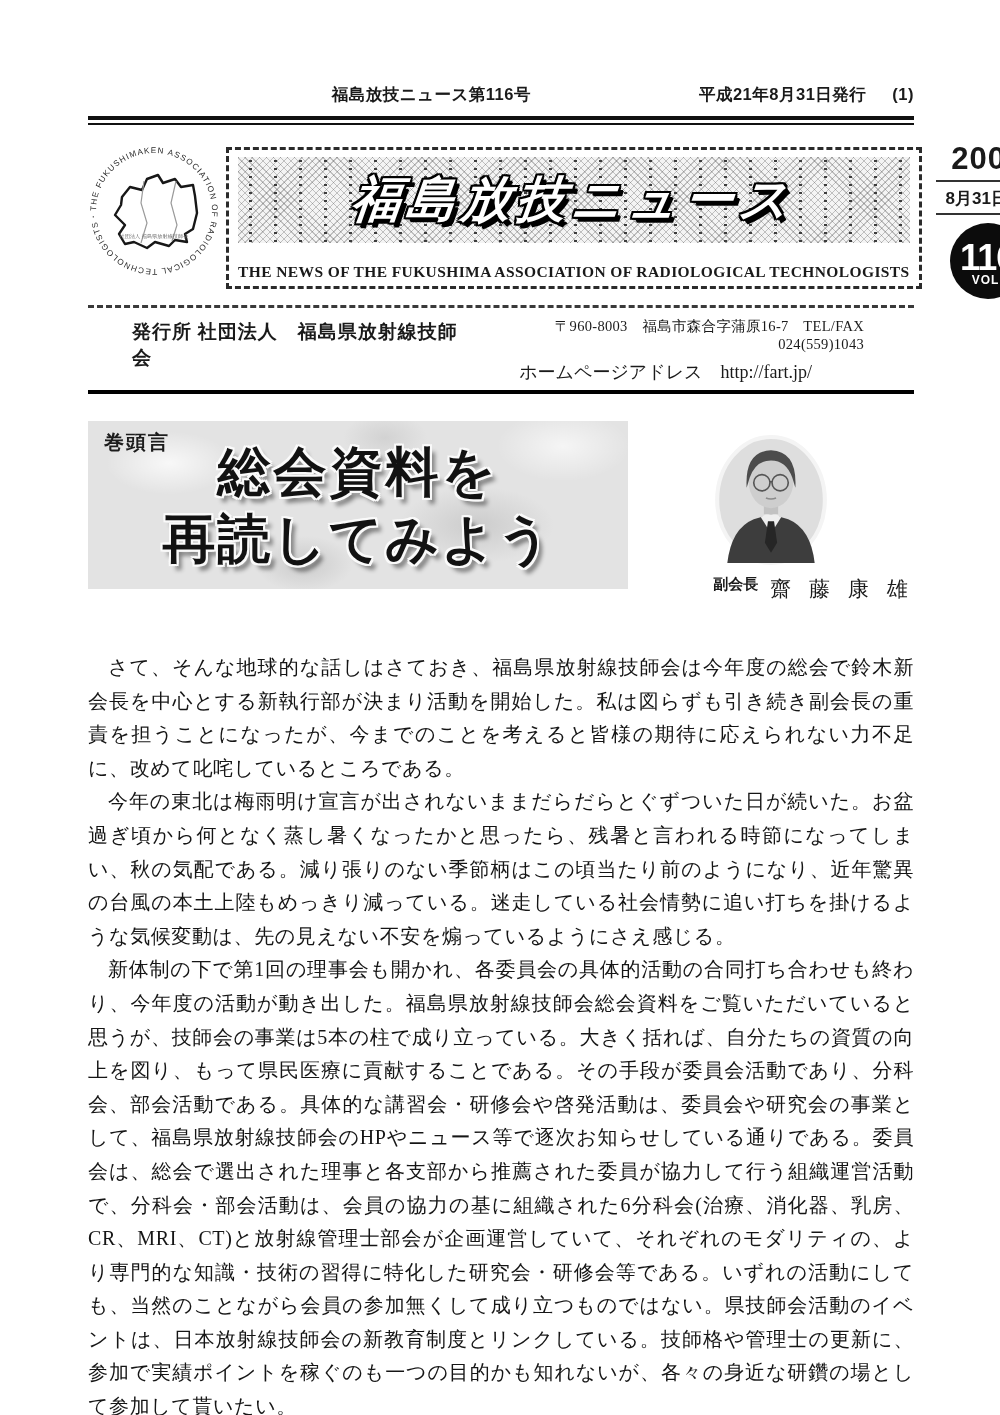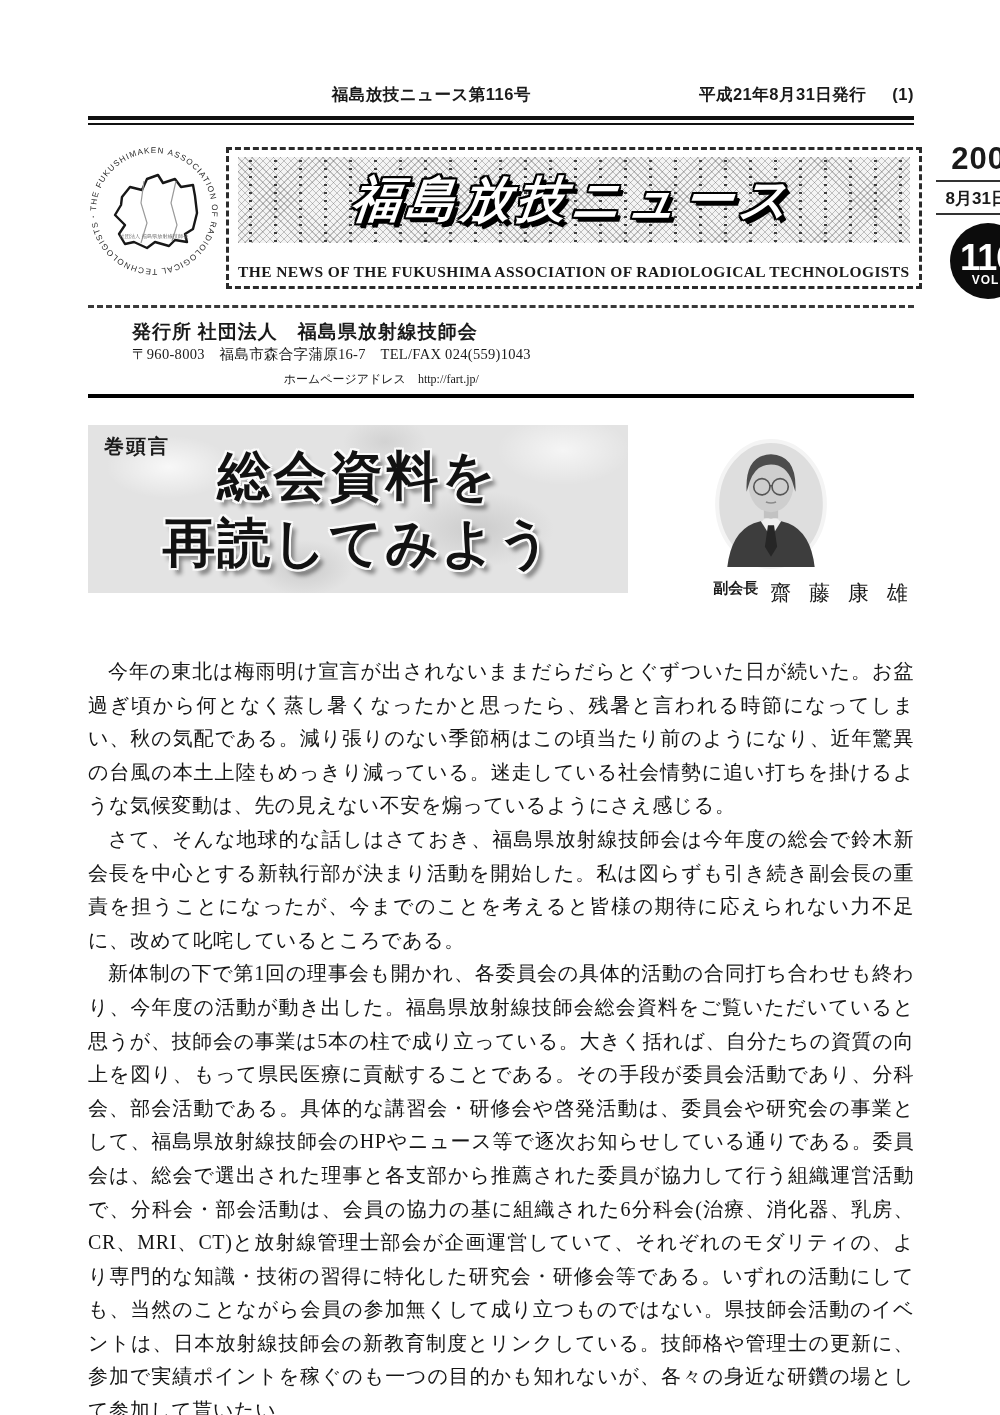--- a/index.html
+++ b/index.html
@@ -81,26 +81,25 @@
   }
   .vol-number { font-size: 36px; font-weight: 900; letter-spacing: -1px; line-height: 1; margin-top: 4px; }
   .vol-label  { font-size: 12px; font-weight: bold; letter-spacing: 1px; line-height: 1; margin-top: -2px; }
 
   .dashed-rule { border-top: 3px dashed #3a3a3a; margin-top: 6px; }
 
   
   .publisher-row {
     display: flex; justify-content: space-between; align-items: flex-start;
     padding: 9px 4px 6px 44px;
-    flex-direction: column;
   }
   .publisher-name { font-size: 19px; font-weight: bold; letter-spacing: 1px; padding-top: 2px; }
   .publisher-contact { text-align: right; padding-right: 46px; }
   .publisher-address  { font-size: 14.5px; letter-spacing: 0.3px; }
-  .publisher-homepage { font-size: 12px; margin-top: 7px; padding-right: 52px; }
+  .publisher-homepage { font-size: 18px; margin-top: 7px; padding-right: 52px; }
   .thick-rule { border-top: 4px solid #000; }
 
   
   .feature-row { display: flex; margin-top: 27px; }
   .banner {
     position: relative;
     width: 540px; height: 168px; flex: none;
     background-color: #e3e3e3;
     background-image:
       radial-gradient(ellipse 90px 45px at 15% 25%, rgba(255,255,255,0.75), rgba(0,0,0,0) 70%),
@@ -233,19 +232,19 @@
         <path d="M50,62 Q55,64 60,62" fill="none" stroke="#8a8a8a" stroke-width="1.4"></path>
       </svg>
       <div class="author-caption">
         <span class="author-role">副会長</span>
         <span class="author-name">齋藤康雄</span>
       </div>
     </div>
   </section>
 
   <article class="body-text">
+    <p>さて、そんな地球的な話しはさておき、福島県放射線技師会は今年度の総会で鈴木新会長を中心とする新執行部が決まり活動を開始した。私は図らずも引き続き副会長の重責を担うことになったが、今までのことを考えると皆様の期待に応えられない力不足に、改めて叱咤しているところである。</p>
     <p>今年の東北は梅雨明け宣言が出されないままだらだらとぐずついた日が続いた。お盆過ぎ頃から何となく蒸し暑くなったかと思ったら、残暑と言われる時節になってしまい、秋の気配である。減り張りのない季節柄はこの頃当たり前のようになり、近年驚異の台風の本土上陸もめっきり減っている。迷走している社会情勢に追い打ちを掛けるような気候変動は、先の見えない不安を煽っているようにさえ感じる。</p>
-    <p>さて、そんな地球的な話しはさておき、福島県放射線技師会は今年度の総会で鈴木新会長を中心とする新執行部が決まり活動を開始した。私は図らずも引き続き副会長の重責を担うことになったが、今までのことを考えると皆様の期待に応えられない力不足に、改めて叱咤しているところである。</p>
     <p>新体制の下で第1回の理事会も開かれ、各委員会の具体的活動の合同打ち合わせも終わり、今年度の活動が動き出した。福島県放射線技師会総会資料をご覧いただいていると思うが、技師会の事業は5本の柱で成り立っている。大きく括れば、自分たちの資質の向上を図り、もって県民医療に貢献することである。その手段が委員会活動であり、分科会、部会活動である。具体的な講習会・研修会や啓発活動は、委員会や研究会の事業として、福島県放射線技師会のHPやニュース等で逐次お知らせしている通りである。委員会は、総会で選出された理事と各支部から推薦された委員が協力して行う組織運営活動で、分科会・部会活動は、会員の協力の基に組織された6分科会(治療、消化器、乳房、CR、MRI、CT)と放射線管理士部会が企画運営していて、それぞれのモダリティの、より専門的な知識・技術の習得に特化した研究会・研修会等である。いずれの活動にしても、当然のことながら会員の参加無くして成り立つものではない。県技師会活動のイベントは、日本放射線技師会の新教育制度とリンクしている。技師格や管理士の更新に、参加で実績ポイントを稼ぐのも一つの目的かも知れないが、各々の身近な研鑽の場として参加して貰いたい。</p>
     <p>今更と言われそうだが、総会資料は福島県放射線技師会の方針と、遂行すべき事業の全てを示しているものである。もう一度読み直してみてはどうだろうか。会の再認識と参加する意義が見いだせるはずである。</p>
   </article>
 
 </div>
 
 </body></html>

